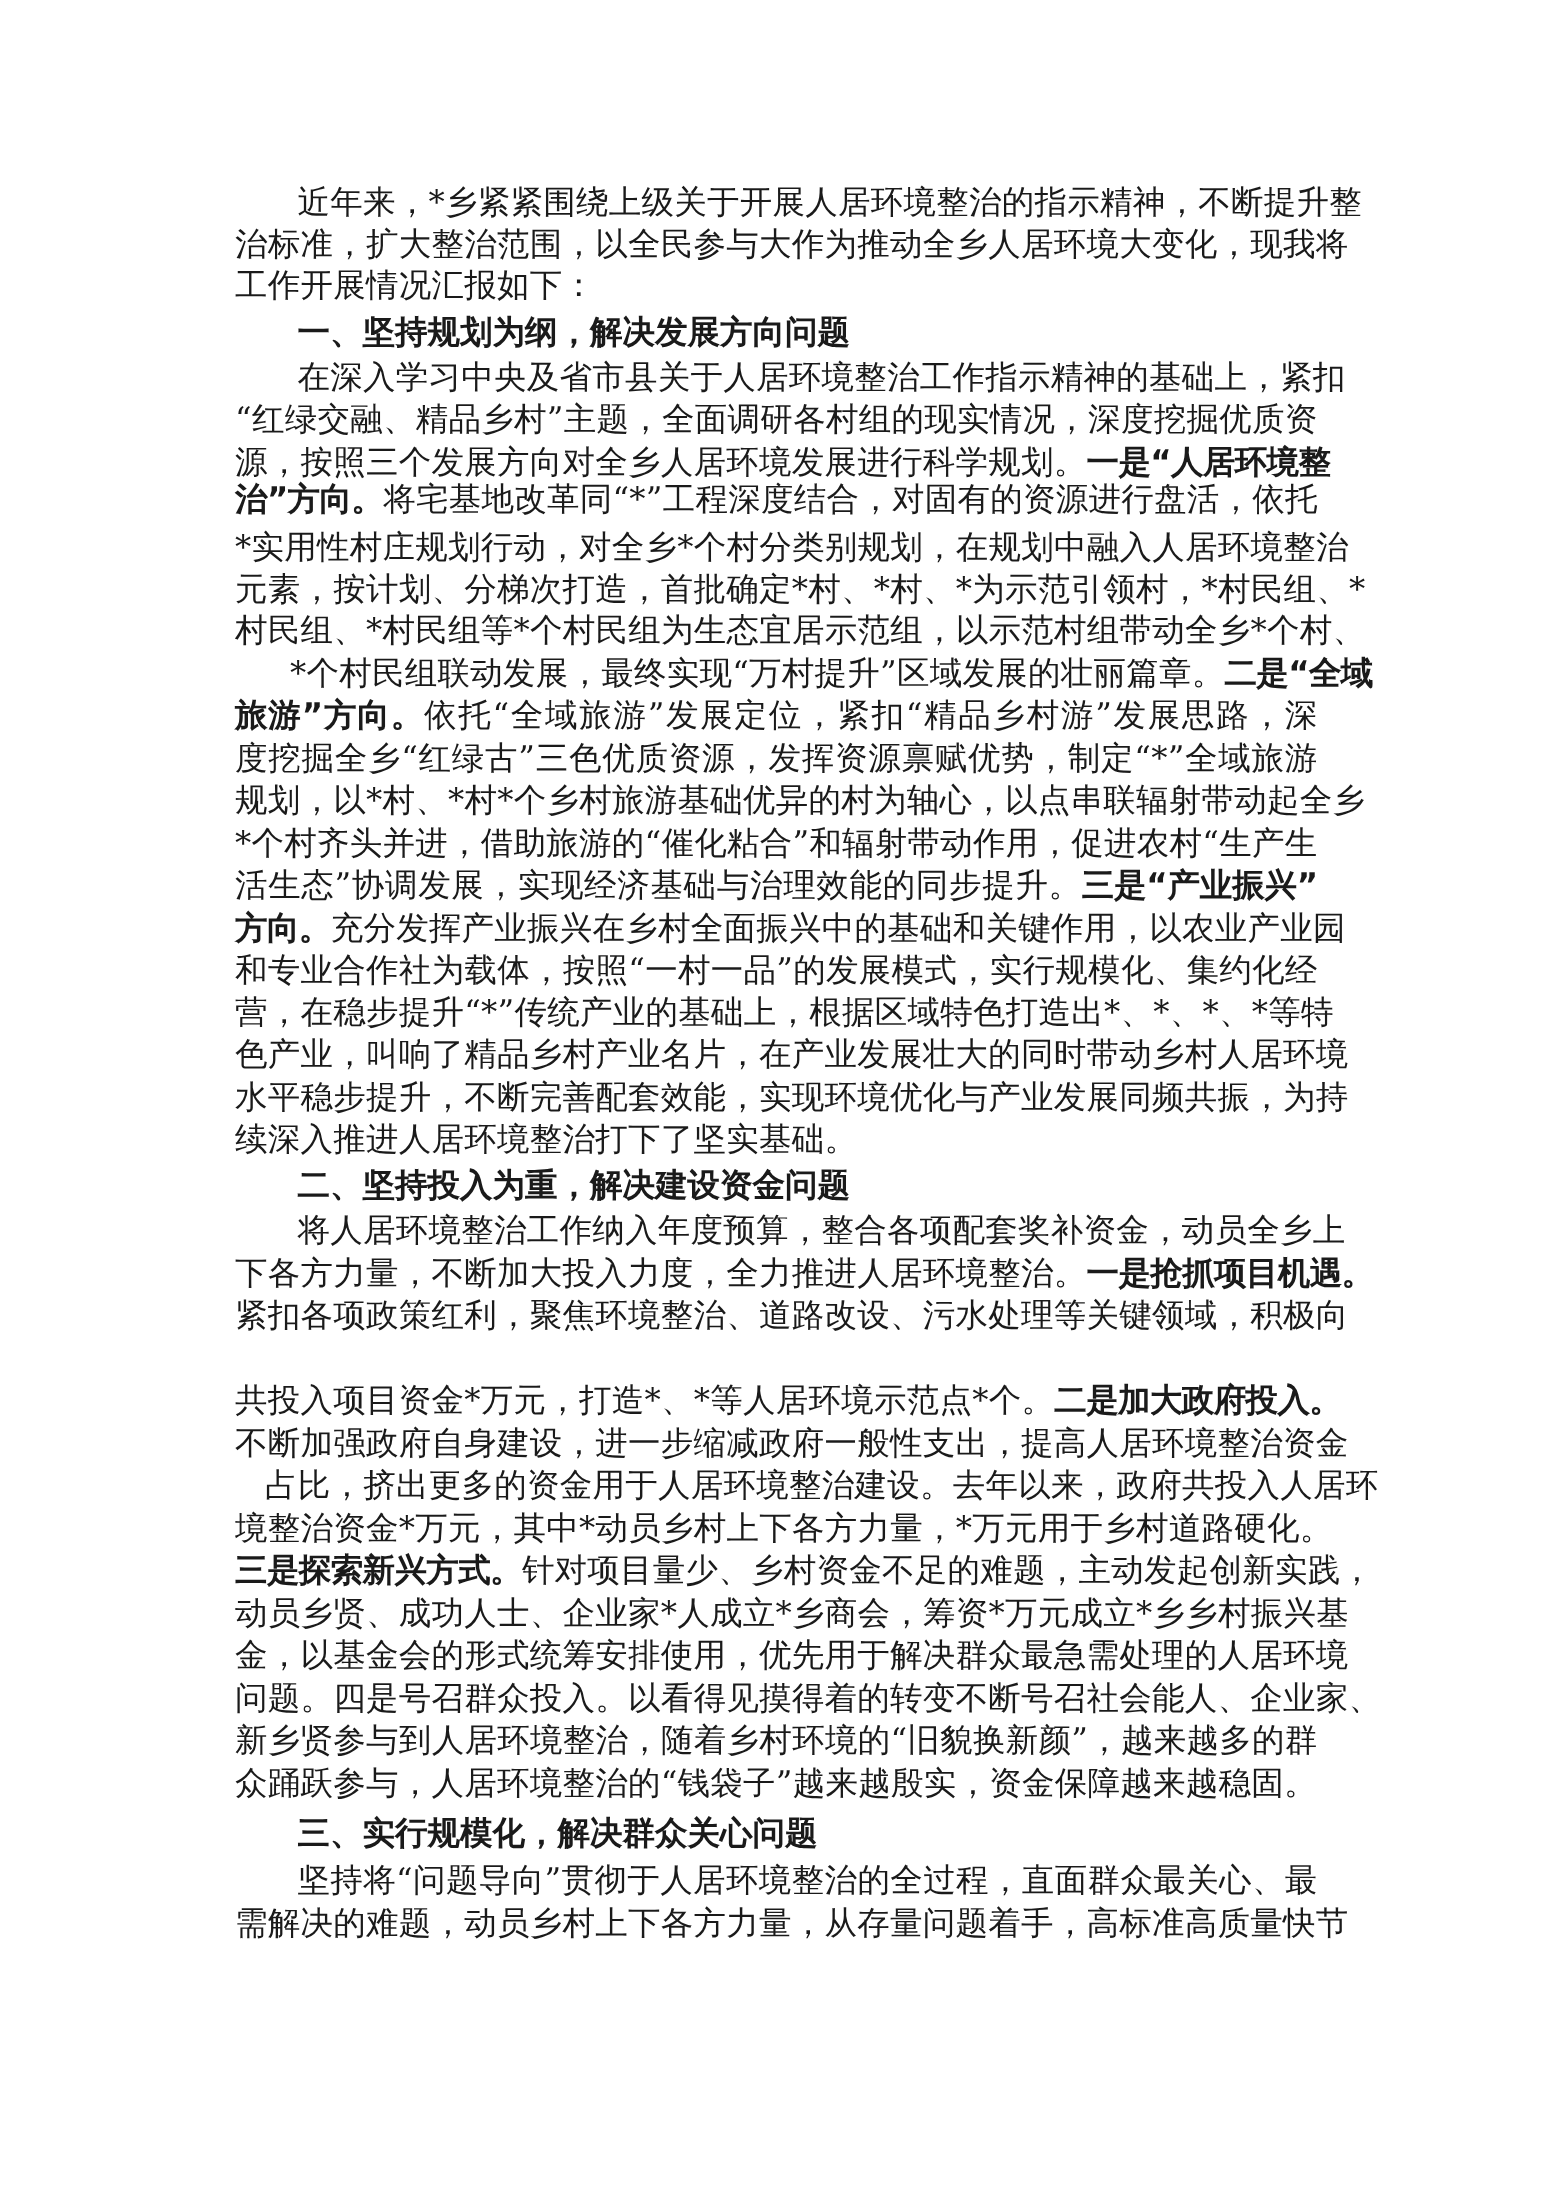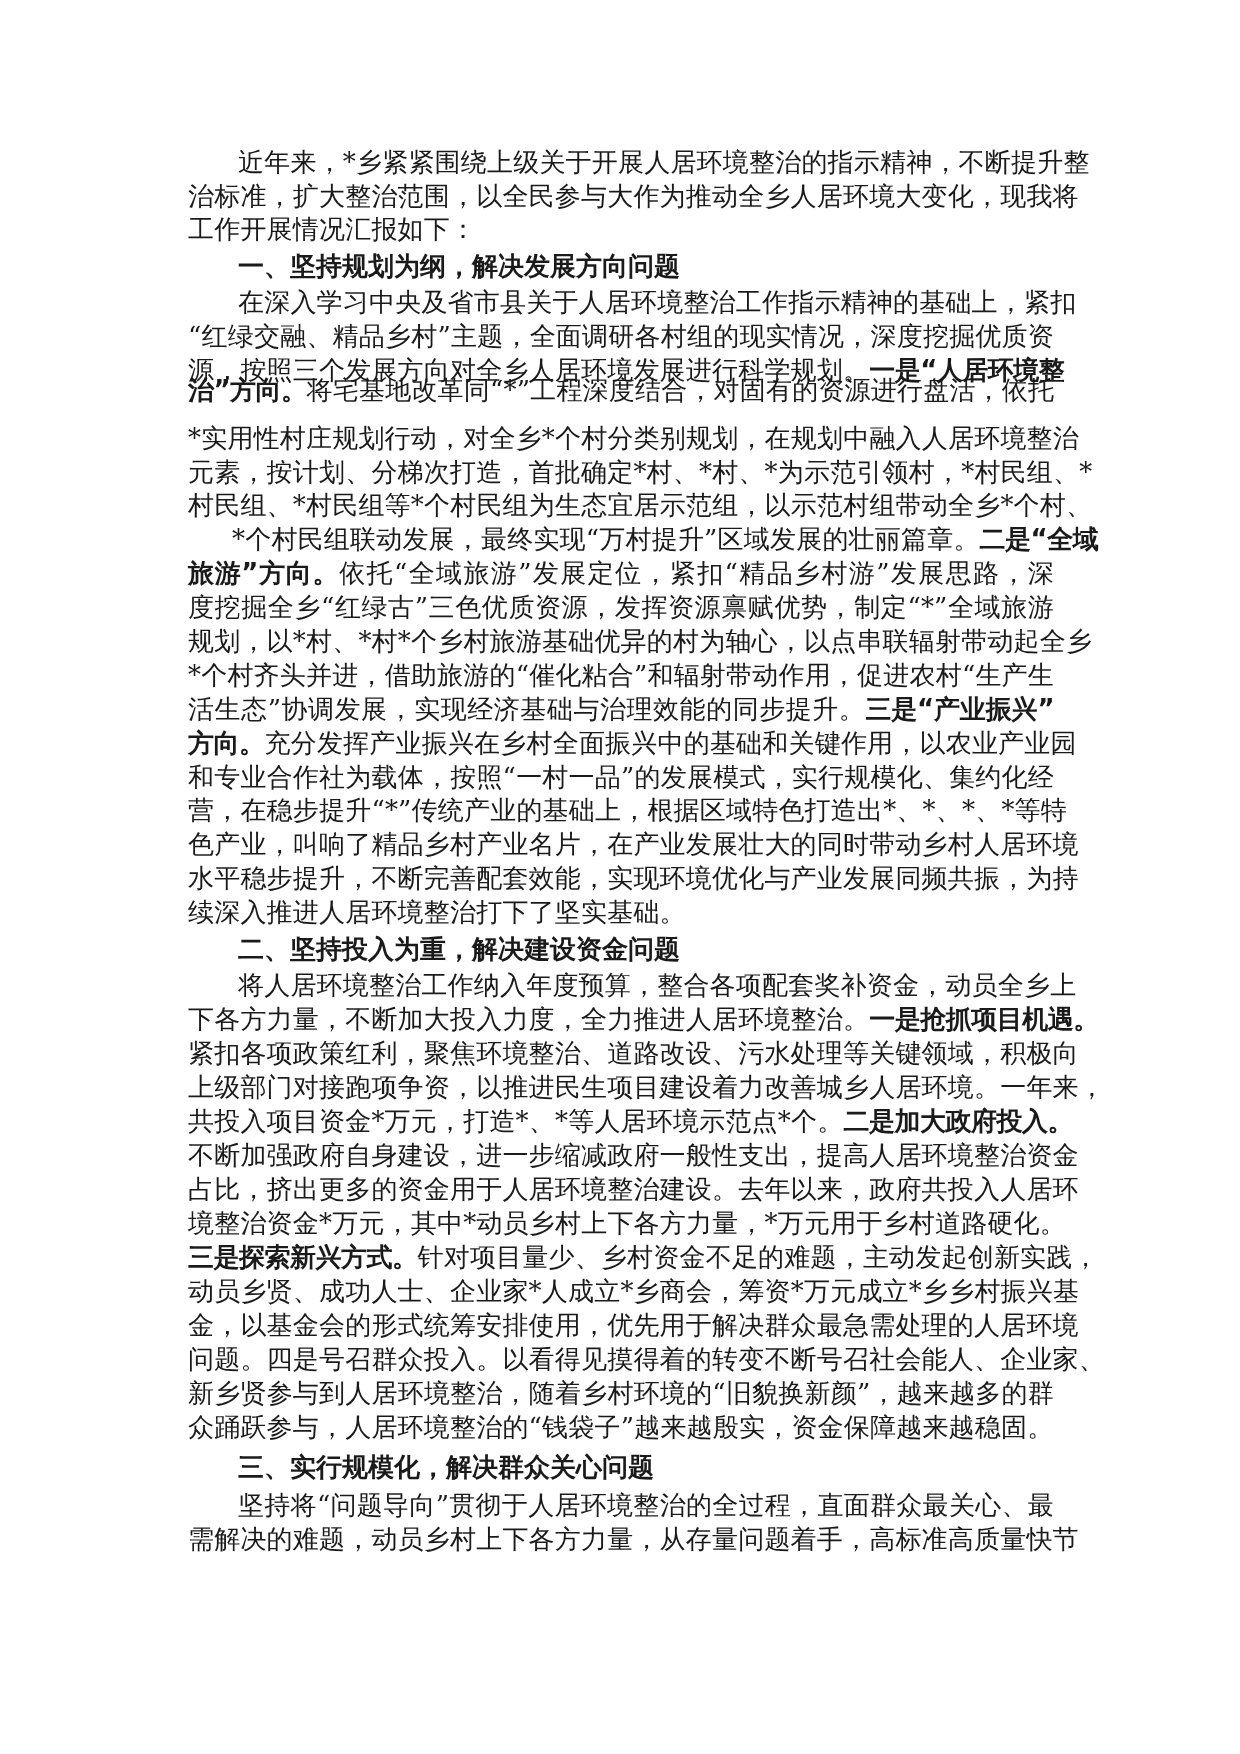--- a/index.html
+++ b/index.html
@@ -54,44 +54,43 @@
 <body>
 
 <div class="page" id="page">
     <div class="line indent" style="top: 145px;"><span>近年来，*乡紧紧围绕上级关于开展人居环境整治的指示精神，不断提升整</span></div>
     <div class="line" style="top: 179px;"><span>治标准，扩大整治范围，以全民参与大作为推动全乡人居环境大变化，现我将</span></div>
     <div class="line last" style="top: 212px;"><span>工作开展情况汇报如下：</span></div>
     <div class="line heading" style="top: 249px;"><span>一、坚持规划为纲，解决发展方向问题</span></div>
     <div class="line indent" style="top: 285px;"><span>在深入学习中央及省市县关于人居环境整治工作指示精神的基础上，紧扣</span></div>
     <div class="line" style="top: 319px;"><span>“红绿交融、精品乡村”主题，全面调研各村组的现实情况，深度挖掘优质资</span></div>
     <div class="line" style="top: 353px;"><span>源，按照三个发展方向对全乡人居环境发展进行科学规划。</span><span class="b">一是“人居环境整</span></div>
-    <div class="line" style="top: 373px;"><span class="b">治”方向。</span><span>将宅基地改革同“*”工程深度结合，对固有的资源进行盘活，依托</span></div>
+    <div class="line" style="top: 383px;"><span class="b">治”方向。</span><span>将宅基地改革同“*”工程深度结合，对固有的资源进行盘活，依托</span></div>
     <div class="line" style="top: 421px;"><span>*实用性村庄规划行动，对全乡*个村分类别规划，在规划中融入人居环境整治</span></div>
     <div class="line" style="top: 455px;"><span>元素，按计划、分梯次打造，首批确定*村、*村、*为示范引领村，*村民组、*</span></div>
     <div class="line" style="top: 488px;"><span>村民组、*村民组等*个村民组为生态宜居示范组，以示范村组带动全乡*个村、</span></div>
     <div class="line" style="top: 522px; margin-left: 44px;"><span>*个村民组联动发展，最终实现“万村提升”区域发展的壮丽篇章。</span><span class="b">二是“全域</span></div>
     <div class="line" style="top: 556px;"><span class="b">旅游”方向。</span><span>依托“全域旅游”发展定位，紧扣“精品乡村游”发展思路，深</span></div>
     <div class="line" style="top: 590px;"><span>度挖掘全乡“红绿古”三色优质资源，发挥资源禀赋优势，制定“*”全域旅游</span></div>
     <div class="line" style="top: 624px;"><span>规划，以*村、*村*个乡村旅游基础优异的村为轴心，以点串联辐射带动起全乡</span></div>
     <div class="line" style="top: 658px;"><span>*个村齐头并进，借助旅游的“催化粘合”和辐射带动作用，促进农村“生产生</span></div>
     <div class="line" style="top: 692px;"><span>活生态”协调发展，实现经济基础与治理效能的同步提升。</span><span class="b">三是“产业振兴”</span></div>
     <div class="line" style="top: 726px;"><span class="b">方向。</span><span>充分发挥产业振兴在乡村全面振兴中的基础和关键作用，以农业产业园</span></div>
     <div class="line" style="top: 760px;"><span>和专业合作社为载体，按照“一村一品”的发展模式，实行规模化、集约化经</span></div>
     <div class="line" style="top: 793px;"><span>营，在稳步提升“*”传统产业的基础上，根据区域特色打造出*、*、*、*等特</span></div>
     <div class="line" style="top: 827px;"><span>色产业，叫响了精品乡村产业名片，在产业发展壮大的同时带动乡村人居环境</span></div>
     <div class="line" style="top: 861px;"><span>水平稳步提升，不断完善配套效能，实现环境优化与产业发展同频共振，为持</span></div>
     <div class="line last" style="top: 895px;"><span>续深入推进人居环境整治打下了坚实基础。</span></div>
     <div class="line heading" style="top: 932px;"><span>二、坚持投入为重，解决建设资金问题</span></div>
     <div class="line indent" style="top: 968px;"><span>将人居环境整治工作纳入年度预算，整合各项配套奖补资金，动员全乡上</span></div>
     <div class="line" style="top: 1002px;"><span>下各方力量，不断加大投入力度，全力推进人居环境整治。</span><span class="b">一是抢抓项目机遇。</span></div>
     <div class="line" style="top: 1036px;"><span>紧扣各项政策红利，聚焦环境整治、道路改设、污水处理等关键领域，积极向</span></div>
-    <div class="line" style="top: 1070px;"><span>上级部门对接跑项争资，以推进民生项目建设着力改善城乡人居环境。一年来，</span></div>
     <div class="line" style="top: 1104px;"><span>共投入项目资金*万元，打造*、*等人居环境示范点*个。</span><span class="b">二是加大政府投入。</span></div>
     <div class="line" style="top: 1138px;"><span>不断加强政府自身建设，进一步缩减政府一般性支出，提高人居环境整治资金</span></div>
-    <div class="line" style="top: 1172px;"><span>占比，挤出更多的资金用于人居环境整治建设。去年以来，政府共投入人居环</span></div>
+    <div class="line" style="top: 1172px; margin-left: 24px;"><span>占比，挤出更多的资金用于人居环境整治建设。去年以来，政府共投入人居环</span></div>
     <div class="line" style="top: 1206px;"><span>境整治资金*万元，其中*动员乡村上下各方力量，*万元用于乡村道路硬化。</span></div>
     <div class="line" style="top: 1240px;"><span class="b">三是探索新兴方式。</span><span>针对项目量少、乡村资金不足的难题，主动发起创新实践，</span></div>
     <div class="line" style="top: 1274px;"><span>动员乡贤、成功人士、企业家*人成立*乡商会，筹资*万元成立*乡乡村振兴基</span></div>
     <div class="line" style="top: 1308px;"><span>金，以基金会的形式统筹安排使用，优先用于解决群众最急需处理的人居环境</span></div>
     <div class="line" style="top: 1342px;"><span>问题。四是号召群众投入。以看得见摸得着的转变不断号召社会能人、企业家、</span></div>
     <div class="line" style="top: 1376px;"><span>新乡贤参与到人居环境整治，随着乡村环境的“旧貌换新颜”，越来越多的群</span></div>
     <div class="line last" style="top: 1410px;"><span>众踊跃参与，人居环境整治的“钱袋子”越来越殷实，资金保障越来越稳固。</span></div>
     <div class="line heading" style="top: 1450px;"><span>三、实行规模化，解决群众关心问题</span></div>
     <div class="line indent" style="top: 1488px;"><span>坚持将“问题导向”贯彻于人居环境整治的全过程，直面群众最关心、最</span></div>
     <div class="line" style="top: 1522px;"><span>需解决的难题，动员乡村上下各方力量，从存量问题着手，高标准高质量快节</span></div>

